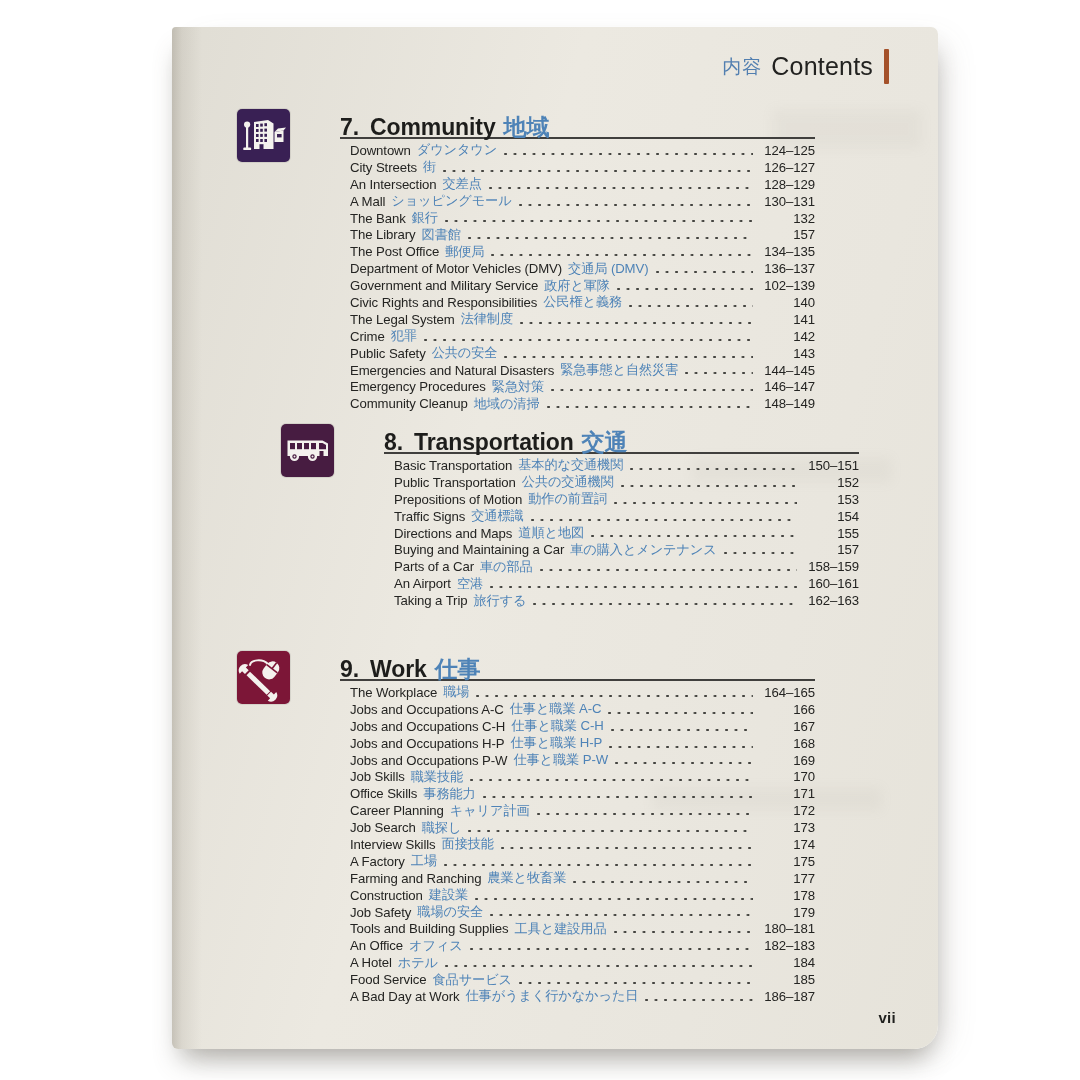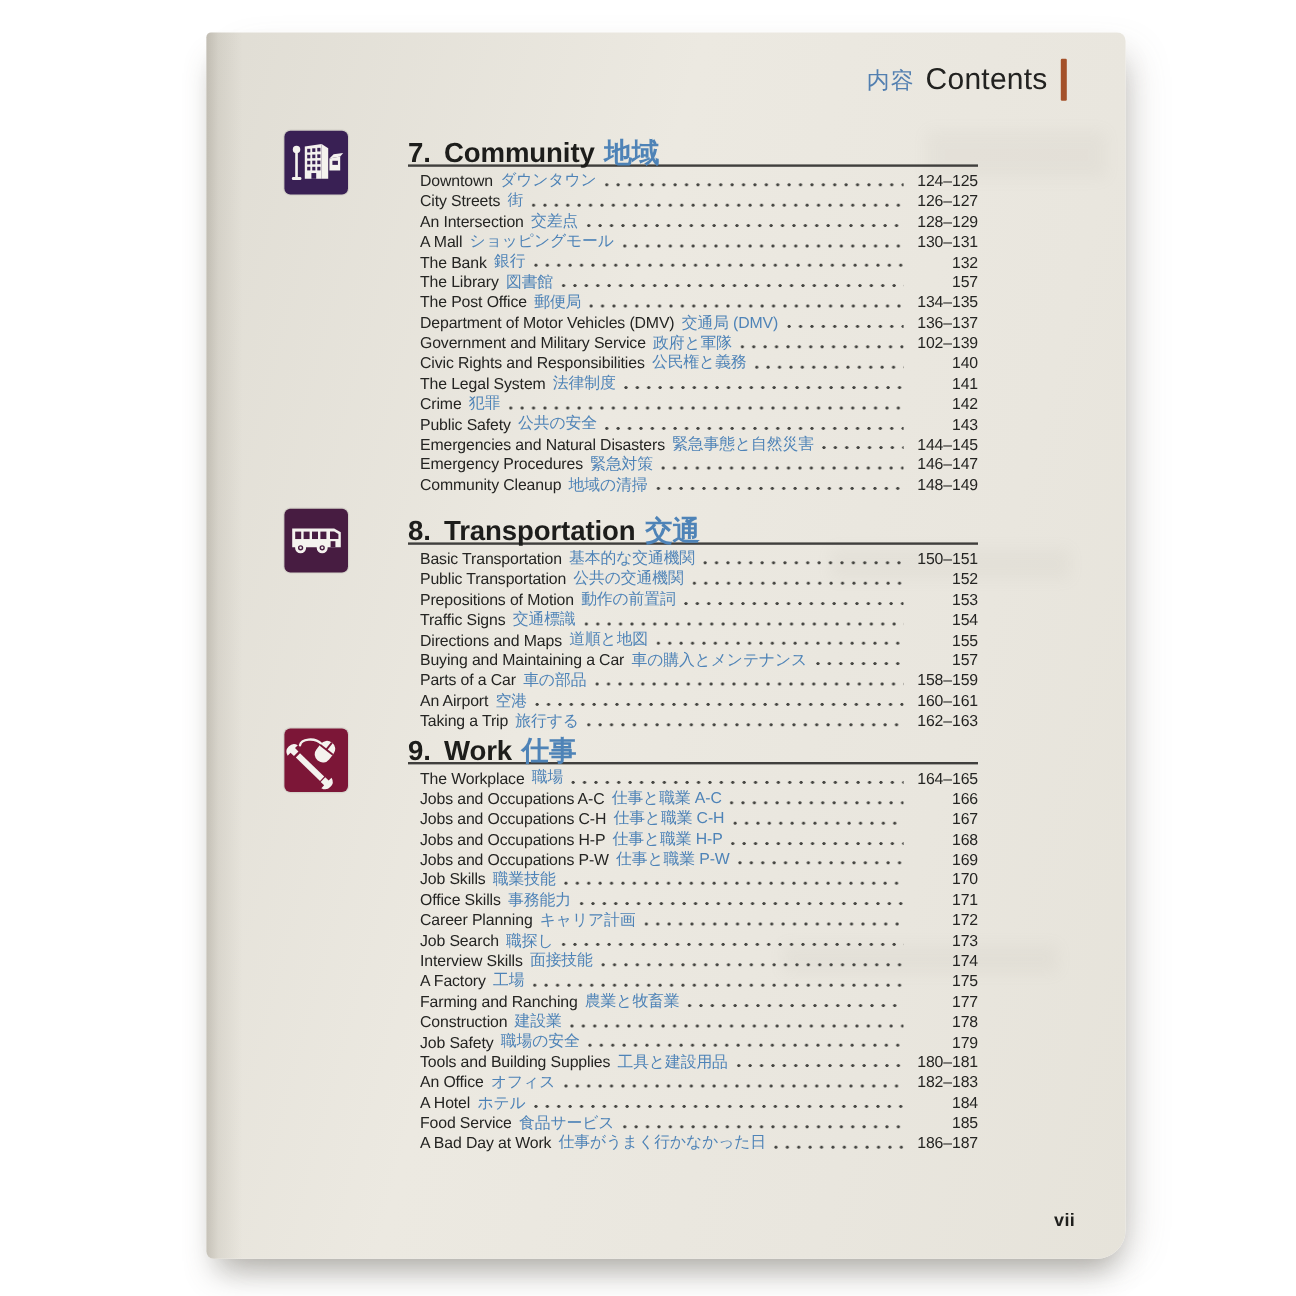--- a/index.html
+++ b/index.html
@@ -31,22 +31,22 @@
     display:flex;align-items:center;
   }
   .hdr-jp{color:#527fb0;font-size:19px;letter-spacing:1px;margin-right:9px;}
   .hdr-en{color:#222220;font-size:25px;letter-spacing:0.2px;}
   .hdr-bar{width:5px;height:35px;background:#a4512a;margin-left:11px;border-radius:1px;}
 
   
   #sections{position:absolute;inset:0;}
   .toc-section{position:absolute;left:0;width:100%;}
   .toc-section:nth-of-type(1){top:82px;}
-  .toc-section:nth-of-type(2){top:397px;}
-  .toc-section:nth-of-type(3){top:580px;}
+  .toc-section:nth-of-type(2){top:397px;margin-left:44px;}
+  .toc-section:nth-of-type(3){top:624px;}
   .icon-box{
     position:absolute;left:65px;top:0;width:53px;height:53px;
     border-radius:5px;box-shadow:0 0 0 1px rgba(0,0,0,0.08);
   }
   .icon-box svg{width:100%;height:100%;display:block;}
   .sec-content{margin-left:168px;width:475px;}
   .sec-title{padding-top:3px;height:21px;font-size:23px;font-weight:bold;letter-spacing:-0.1px;white-space:nowrap;}
   .sec-num{color:#1d1d1b;margin-right:11px;}
   .sec-en{color:#1d1d1b;}
   .sec-jp{color:#4e83b7;margin-left:8px;}

